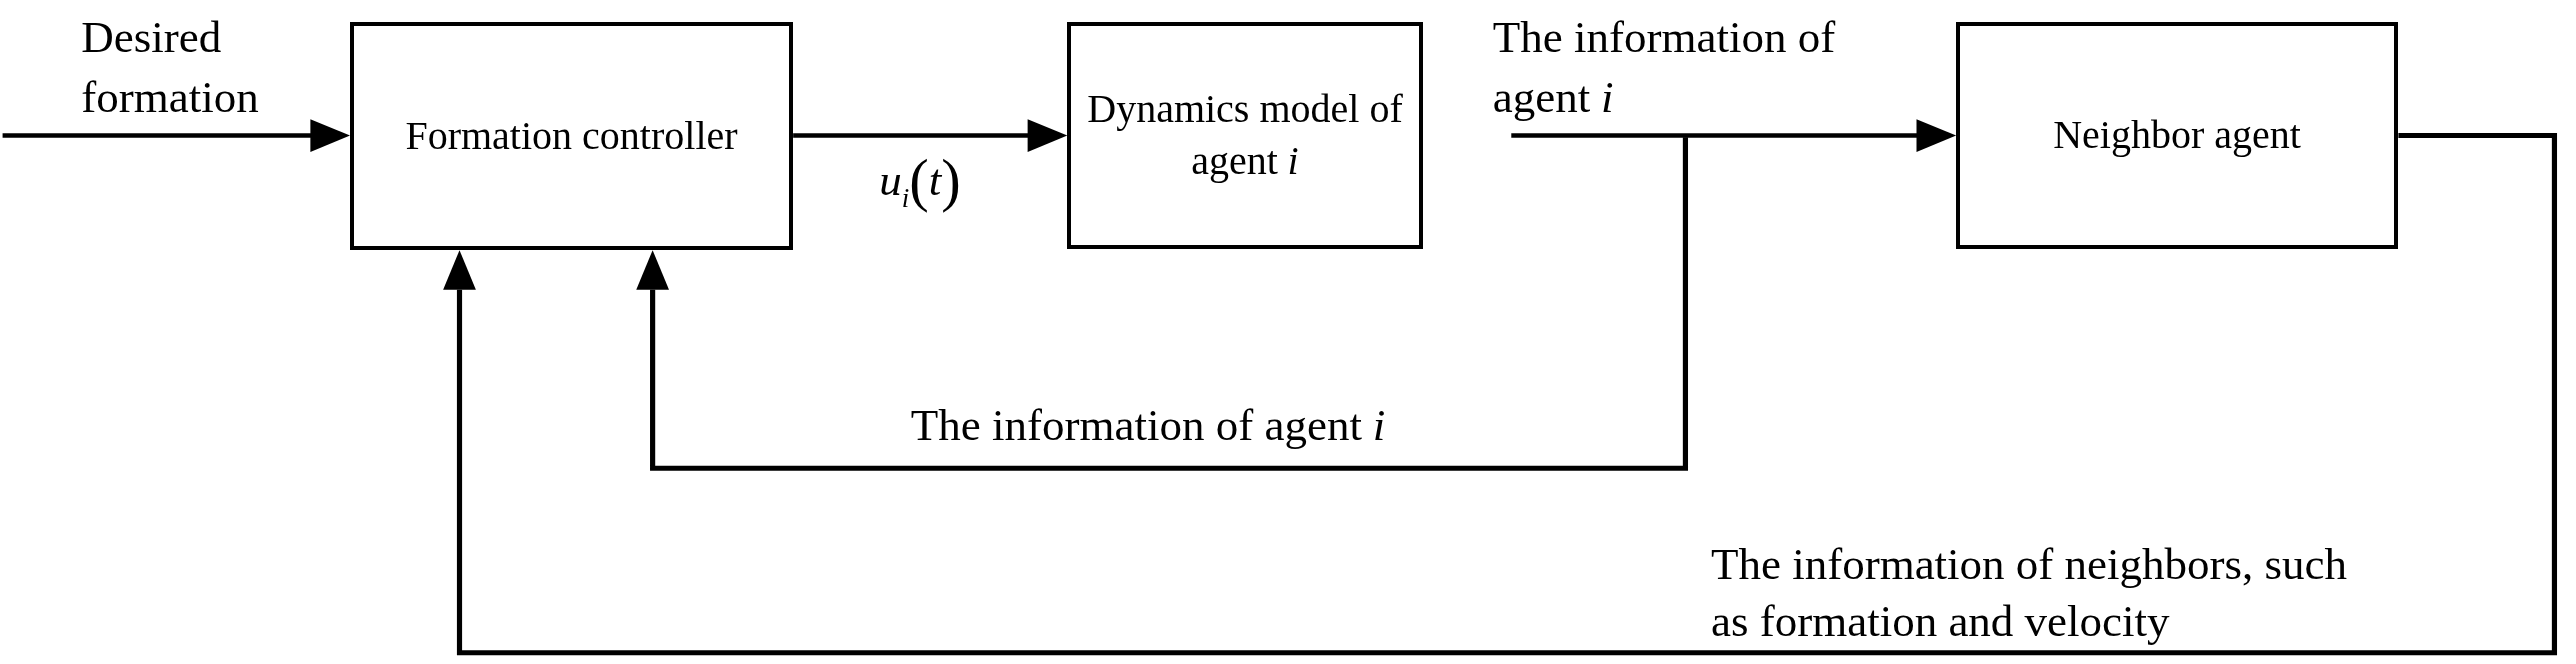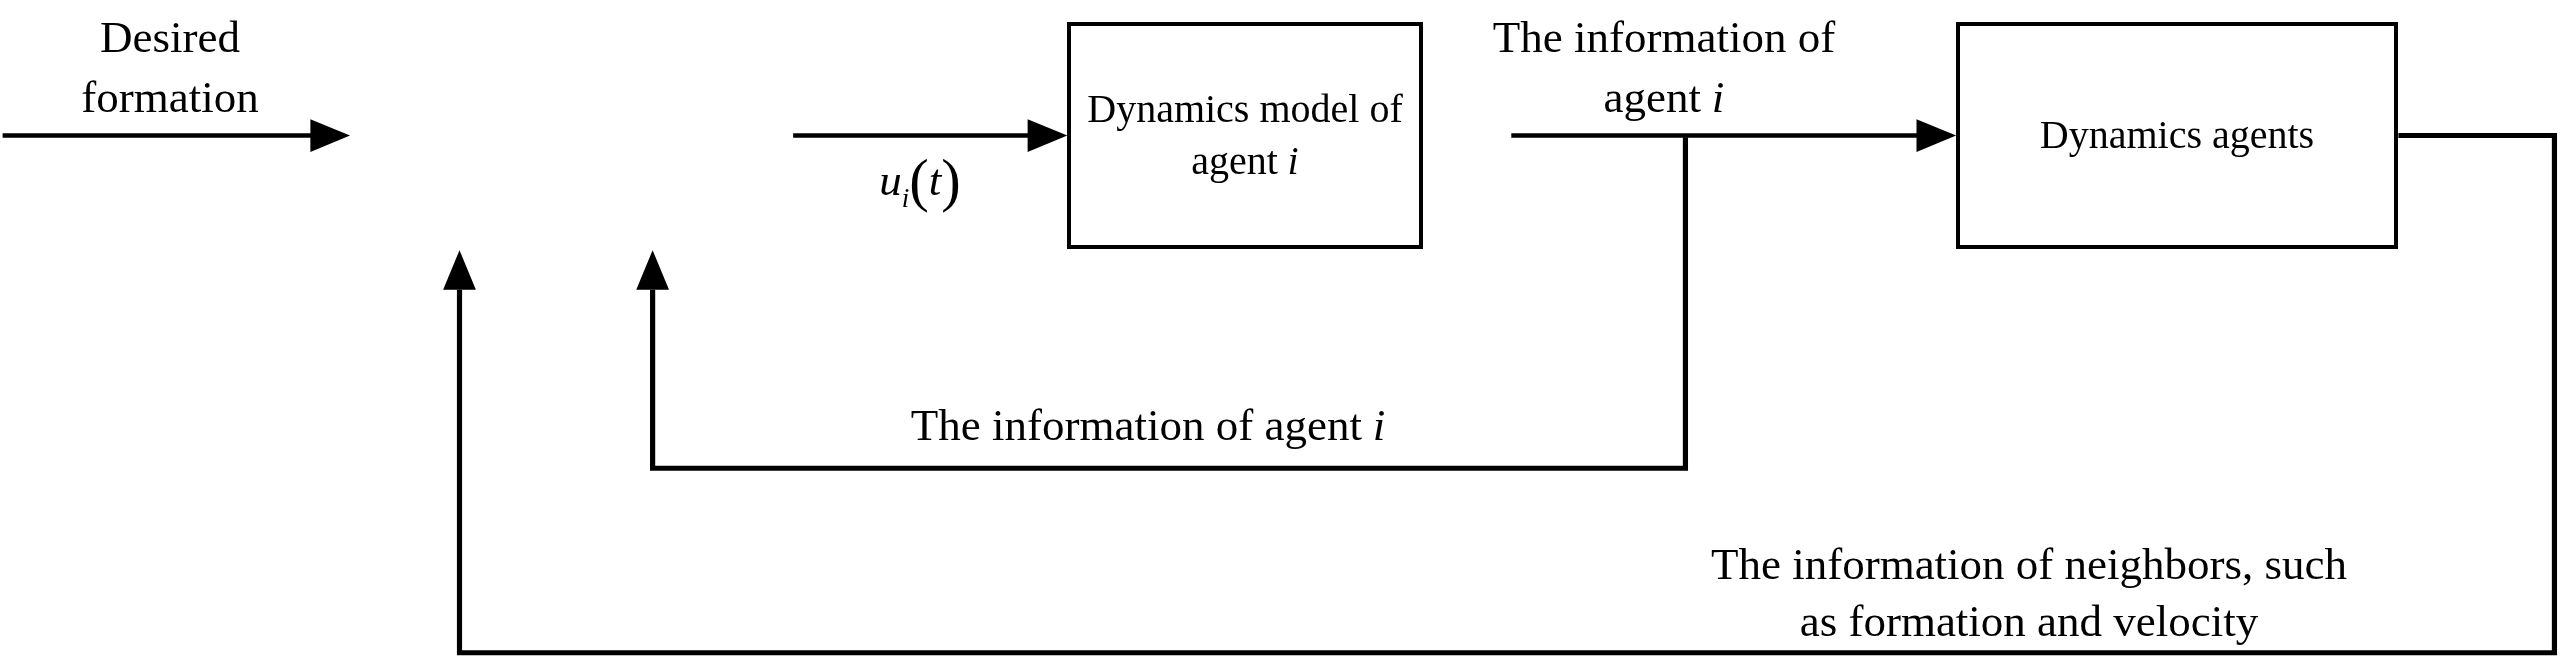--- a/index.html
+++ b/index.html
@@ -39,21 +39,20 @@
     font-size: 40px;
     line-height: 52px;
     white-space: nowrap;
   }
   .box-fc { left: 350px;  top: 21.6px; width: 443px; height: 228px; }
   .box-dm { left: 1067px; top: 21.6px; width: 356px; height: 227px; }
   .box-na { left: 1956px; top: 21.6px; width: 442px; height: 227px; }
   .lbl {
     position: absolute;
     transform: translateX(-50%);
-    text-align: center;
     font-size: 45px;
     line-height: 60px;
     white-space: nowrap;
   }
   .lbl-desired   { left: 170px;  top: 7px; }
   .lbl-uin       { left: 920px; top: 153px; line-height: 55px; }
   .lbl-info-top  { left: 1664px; top: 7px; }
   .lbl-info-mid  { left: 1148px; top: 398px; line-height: 55px; }
   .lbl-info-bot  { left: 2029px; top: 536px; line-height: 57px; }
   .var-i { font-style: italic; margin-left: 0.24em; }
@@ -86,28 +85,31 @@
     <line class="w5" x1="1753" y1="157" x2="2227" y2="157"></line>
     <polygon points="2269,157 2223,138 2223,176"></polygon>
 
     <polyline class="w6" points="1955,159 1955,543 757,543 757,336"></polyline>
     <polygon points="757,290 738,336 776,336"></polygon>
 
     <polyline class="w6" points="2782,157 2963,157 2963,757 533,757 533,336"></polyline>
     <polygon points="533,290 514,336 552,336"></polygon>
   </svg>
 
+  <div class="box box-fc">
+    <div>Formation controller</div>
+  </div>
 
   <div class="box box-dm">
     <div>Dynamics model of</div>
     <div><span>agent</span><span class="var-i">i</span></div>
   </div>
 
   <div class="box box-na">
-    <div>Dynamics agents</div>
+    <div>Neighbor agent</div>
   </div>
 
   <div class="lbl lbl-desired">
     <div>Desired</div>
     <div>formation</div>
   </div>
 
   <div class="lbl lbl-uin math">
     <i>u</i><span class="msub">i</span><span class="paren">(</span><i>t</i><span class="paren">)</span>
   </div>

